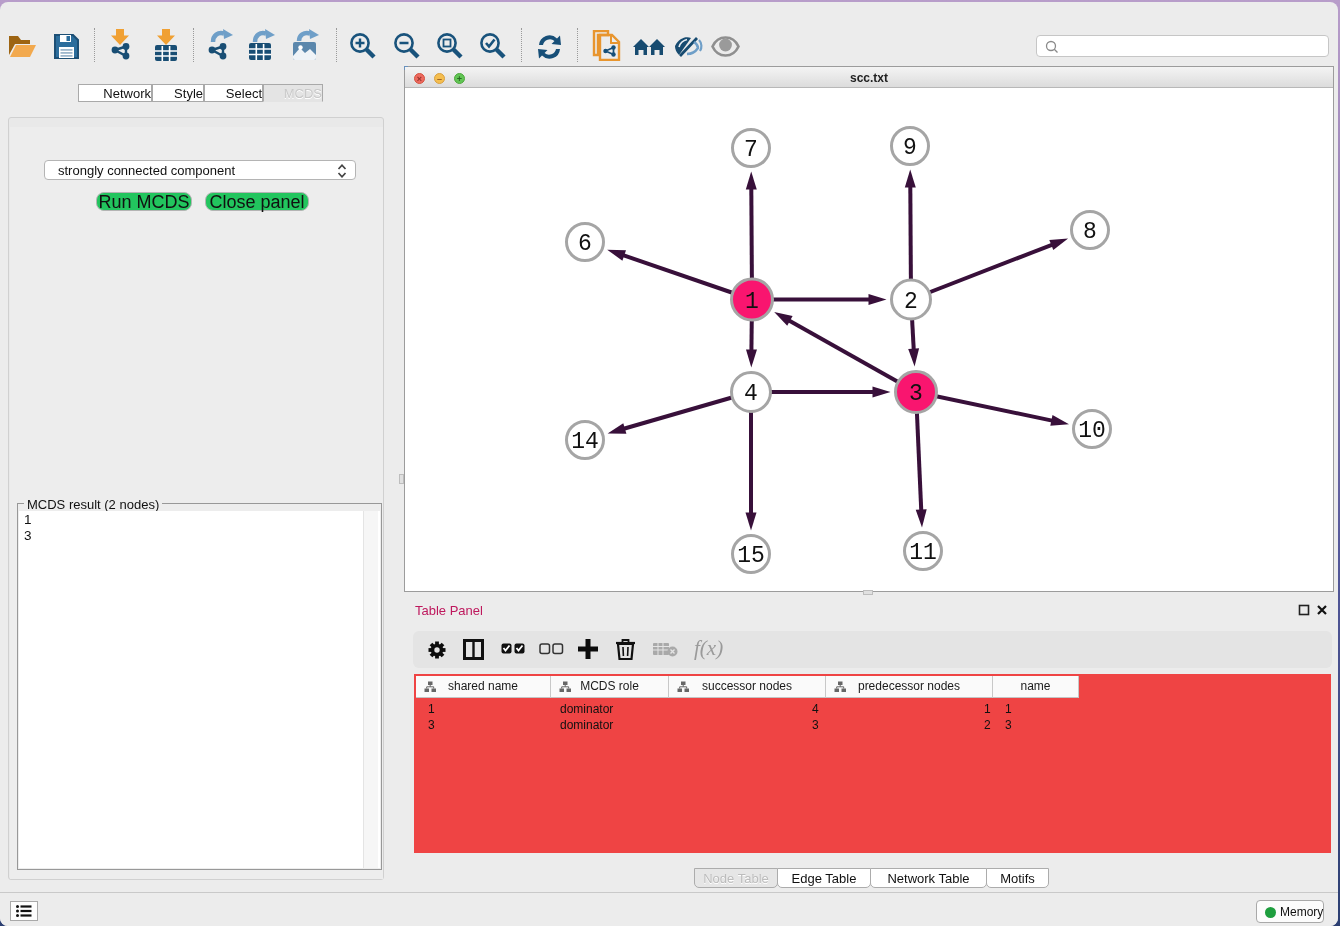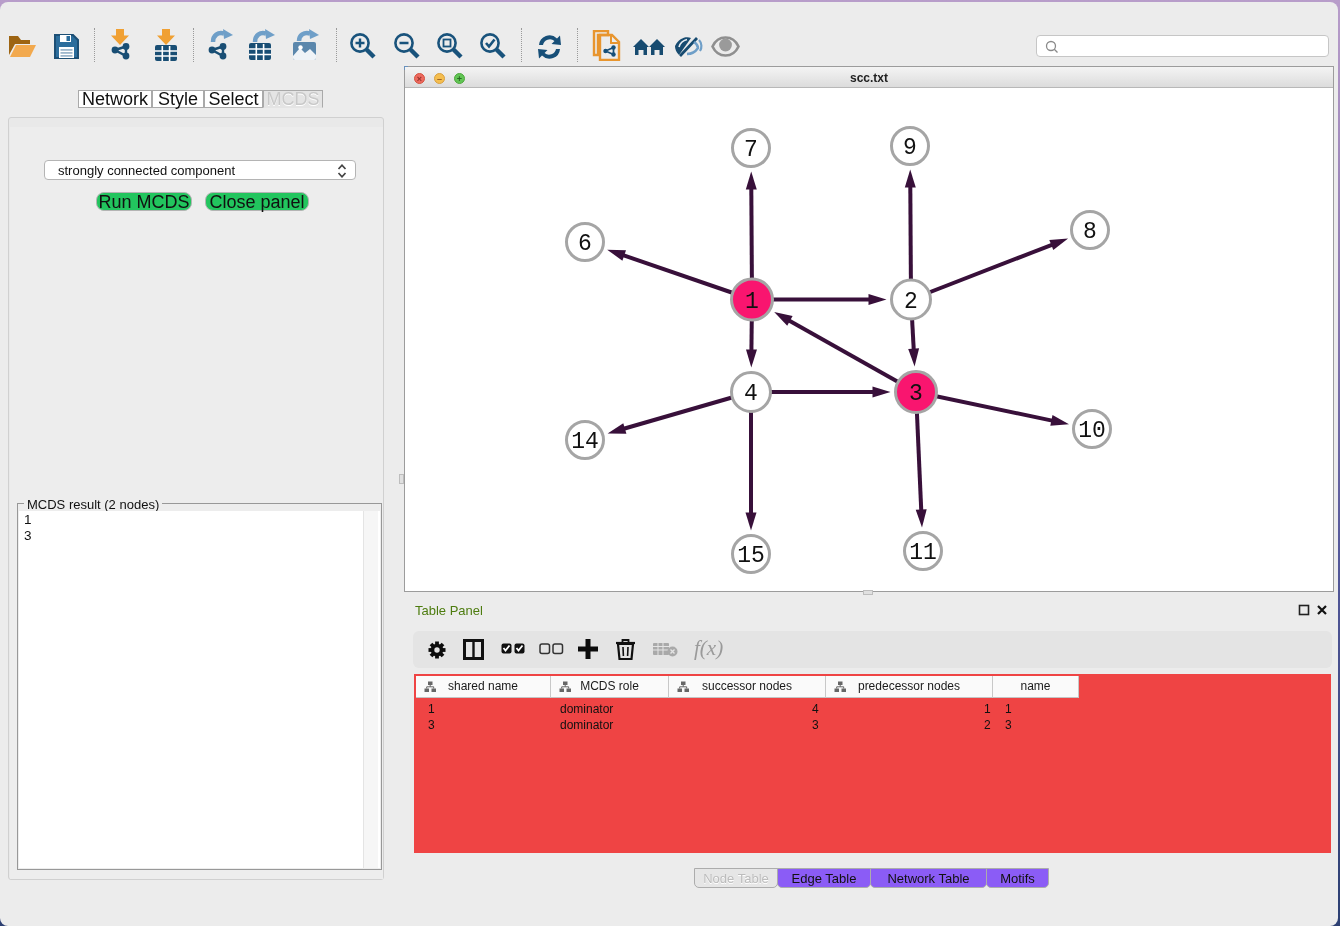--- a/index.html
+++ b/index.html
@@ -7,39 +7,39 @@
 .abs{position:absolute;}
 .titlebar{position:absolute;left:0;top:0;right:0;height:22px;background:#f6f6f6;border-bottom:1px solid #d2d2d2;}
 .tl{position:absolute;top:8.5px;width:11px;height:11px;border-radius:50%;background:#e4e4e4;border:1px solid #d2d2d2;}
 .title-txt{position:absolute;top:4px;left:0;right:0;text-align:center;font-size:13px;color:#a2a2a2;}
 .toolbar{position:absolute;left:0;top:23px;right:0;height:41px;background:#ececec;}
 .tsep{position:absolute;top:3px;height:34px;width:0;border-left:1px dotted #9a9a9a;}
 .searchbox{position:absolute;left:1036px;top:10px;width:293px;height:22px;background:#fff;border:1px solid #c6c6c6;border-radius:4px;}
 
 .cp-head{position:absolute;left:0;top:64px;width:392px;height:34px;background:#ececec;}
 .cp-title{position:absolute;left:14px;top:10px;font-size:13px;color:#1a1a1a;}
-.tab{position:absolute;top:88px;height:18px;border:1px solid #a9a9a9;background:#fff;font-size:18px;color:#111;text-align:center;line-height:17px;}
+.tab{position:absolute;top:82px;height:18px;border:1px solid #a9a9a9;background:#fff;font-size:13px;color:#111;text-align:right;line-height:17px;}
 .cp-pane{position:absolute;left:8px;top:115px;width:376px;height:763px;background:#e9e9e9;border:1px solid #d0d0d0;border-radius:3px;}
 .cp-inner{position:absolute;left:1px;top:9px;width:373px;height:752px;background:#ededed;}
 .btn{position:absolute;background:#22c55e;border:1px solid #b4b4b4;border-radius:8px;font-size:18px;color:#111;text-align:center;}
 .groupbox{position:absolute;left:16px;top:500px;width:365px;height:367px;border:1px solid #989898;}
 .gb-label{position:absolute;left:6px;top:-7px;background:#ededed;padding:0 3px;font-size:13px;color:#111;}
 .gb-white{position:absolute;left:1px;top:7px;right:1px;bottom:1px;background:#fff;}
 
 .netwin{position:absolute;left:404px;top:64px;width:930px;height:526px;background:#fff;border:1px solid #9c9c9c;}
 .netbar{position:absolute;left:0;top:0;right:0;height:21px;background:linear-gradient(180deg,#f4f4f4,#dcdcdc);border-bottom:1px solid #b8b8b8;}
 .wl{position:absolute;top:6px;width:11px;height:11px;border-radius:50%;font-size:9px;font-weight:bold;text-align:center;line-height:10px;}
 
 .tp-toolbar{position:absolute;left:413px;top:629px;width:919px;height:37px;background:#e4e4e4;border-radius:6px;}
 .table-wrap{position:absolute;left:414px;top:672px;width:917px;height:179px;background:#ef4444;border:2px solid #ef4444;}
 .thead{position:absolute;left:0;top:0;width:663px;height:22px;background:#fafafa;border-bottom:1px solid #c4c4c4;}
 .hico{position:absolute;left:8px;top:5px;}
 .th{position:absolute;top:0;height:22px;border-right:1px solid #c8c8c8;font-size:12px;color:#1a1a1a;text-align:center;line-height:21px;}
 .td{position:absolute;font-size:12px;color:#111;}
-.btab{position:absolute;top:866px;height:20px;background:#8b5cf6;border:1px solid #acacac;border-radius:0 0 5px 5px;font-size:13px;color:#111;text-align:center;line-height:19px;}
+.btab{position:absolute;top:866px;height:20px;background:#ffffff;border:1px solid #acacac;border-radius:0 0 5px 5px;font-size:13px;color:#111;text-align:center;line-height:19px;}
 .statusbar{position:absolute;left:0;top:890px;right:0;bottom:0;background:#ececec;border-top:1px solid #c9c9c9;}
 </style></head>
 <body>
 <div class="app">
 
 
 <div class="toolbar">
   <svg class="abs" style="left:8px;top:9px" width="29" height="24" viewBox="0 0 29 24">
     <path d="M1,2 L10,2 L13,6 L22,6 L22,10 L7,10 L1,21 Z" fill="#9d6412"></path>
     <path d="M8,11 L28,11 L22,23 L2,23 Z" fill="#f2a94e"></path>
@@ -262,21 +262,21 @@
             <text x="687" y="349">10</text>
       <text x="346" y="474">15</text>
             <text x="518" y="471">11</text>
     </g>
   </svg>
   </div>
 </div>
 <div class="abs" style="left:399px;top:472px;width:5px;height:10px;background:#e0e0e0;border:1px solid #bdbdbd;"></div>
 <div class="abs" style="left:863px;top:588px;width:10px;height:5px;background:#e0e0e0;border:1px solid #bdbdbd;"></div>
 
-<div class="abs" style="left:415px;top:601px;font-size:13px;color:#4d7c0f;">Table Panel</div>
+<div class="abs" style="left:415px;top:601px;font-size:13px;color:#be185d;">Table Panel</div>
 <svg class="abs" style="left:1298px;top:602px" width="12" height="12" viewBox="0 0 12 12">
       <rect x="1.5" y="1.5" width="9" height="9" fill="none" stroke="#222" stroke-width="1.6"></rect>
     </svg>
 <svg class="abs" style="left:1316px;top:602px" width="12" height="12" viewBox="0 0 12 12">
       <path d="M2,2 L10,10 M10,2 L2,10" stroke="#111" stroke-width="2.2"></path>
     </svg>
 <div class="tp-toolbar">
   <svg class="abs" style="left:15px;top:10px" width="18" height="18" viewBox="0 0 18 18">
     <g fill="#0d0d0d">
           <g transform="rotate(0 9 9)">
@@ -372,13 +372,29 @@
   <div class="td" style="left:144px;top:42px;">dominator</div>
   <div class="td" style="left:396px;top:42px;">3</div>
   <div class="td" style="left:568px;top:42px;">2</div>
   <div class="td" style="left:589px;top:42px;">3</div>
 </div>
 <div class="btab" style="left:694px;width:84px;background:#e6e6e6;color:#bcbcbc;text-shadow:0 1px 0 #fff;">Node Table</div>
 <div class="btab" style="left:777px;width:94px;">Edge Table</div>
 <div class="btab" style="left:870px;width:117px;">Network Table</div>
 <div class="btab" style="left:986px;width:63px;">Motifs</div>
 
+<div class="statusbar">
+  <div class="abs" style="left:10px;top:8px;width:28px;height:20px;background:#fdfdfd;border:1px solid #a9a9a9;">
+    <svg width="16" height="12" viewBox="0 0 16 12" style="position:absolute;left:5px;top:3px;">
+      <circle cx="1.5" cy="1.5" r="1.5" fill="#111"></circle>
+          <rect x="4.5" y="0.4" width="11" height="2.2" fill="#111"></rect>
+      <circle cx="1.5" cy="6" r="1.5" fill="#111"></circle>
+          <rect x="4.5" y="4.9" width="11" height="2.2" fill="#111"></rect>
+      <circle cx="1.5" cy="10.5" r="1.5" fill="#111"></circle>
+          <rect x="4.5" y="9.4" width="11" height="2.2" fill="#111"></rect>
+    </svg>
+  </div>
+  <div class="abs" style="left:1256px;top:7px;width:68px;height:23px;background:#fcfcfc;border:1px solid #a9a9a9;border-radius:4px;">
+    <div class="abs" style="left:8px;top:5.5px;width:11px;height:11px;border-radius:50%;background:#1e9e3e;"></div>
+    <span class="abs" style="left:23px;top:4px;font-size:12px;color:#111;">Memory</span>
+  </div>
+</div>
 </div>
 
 </body></html>

